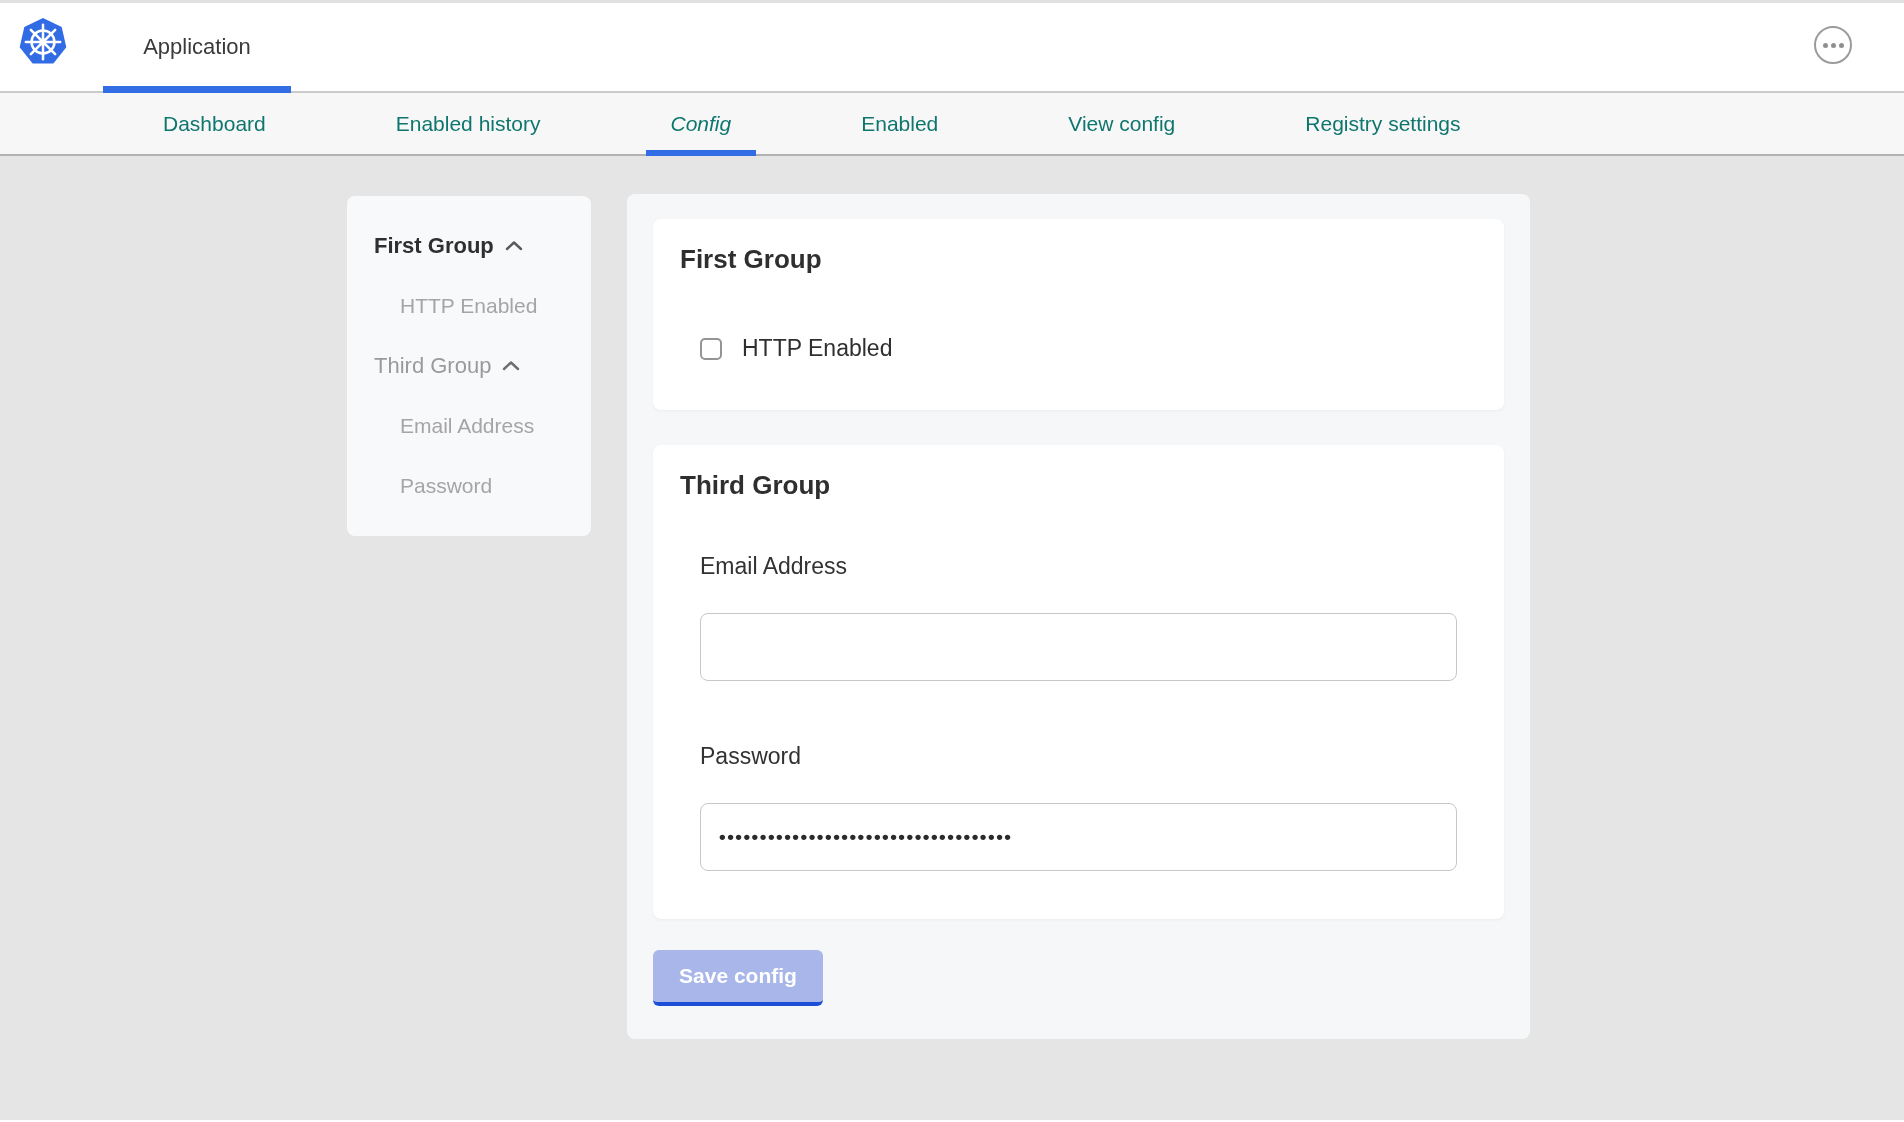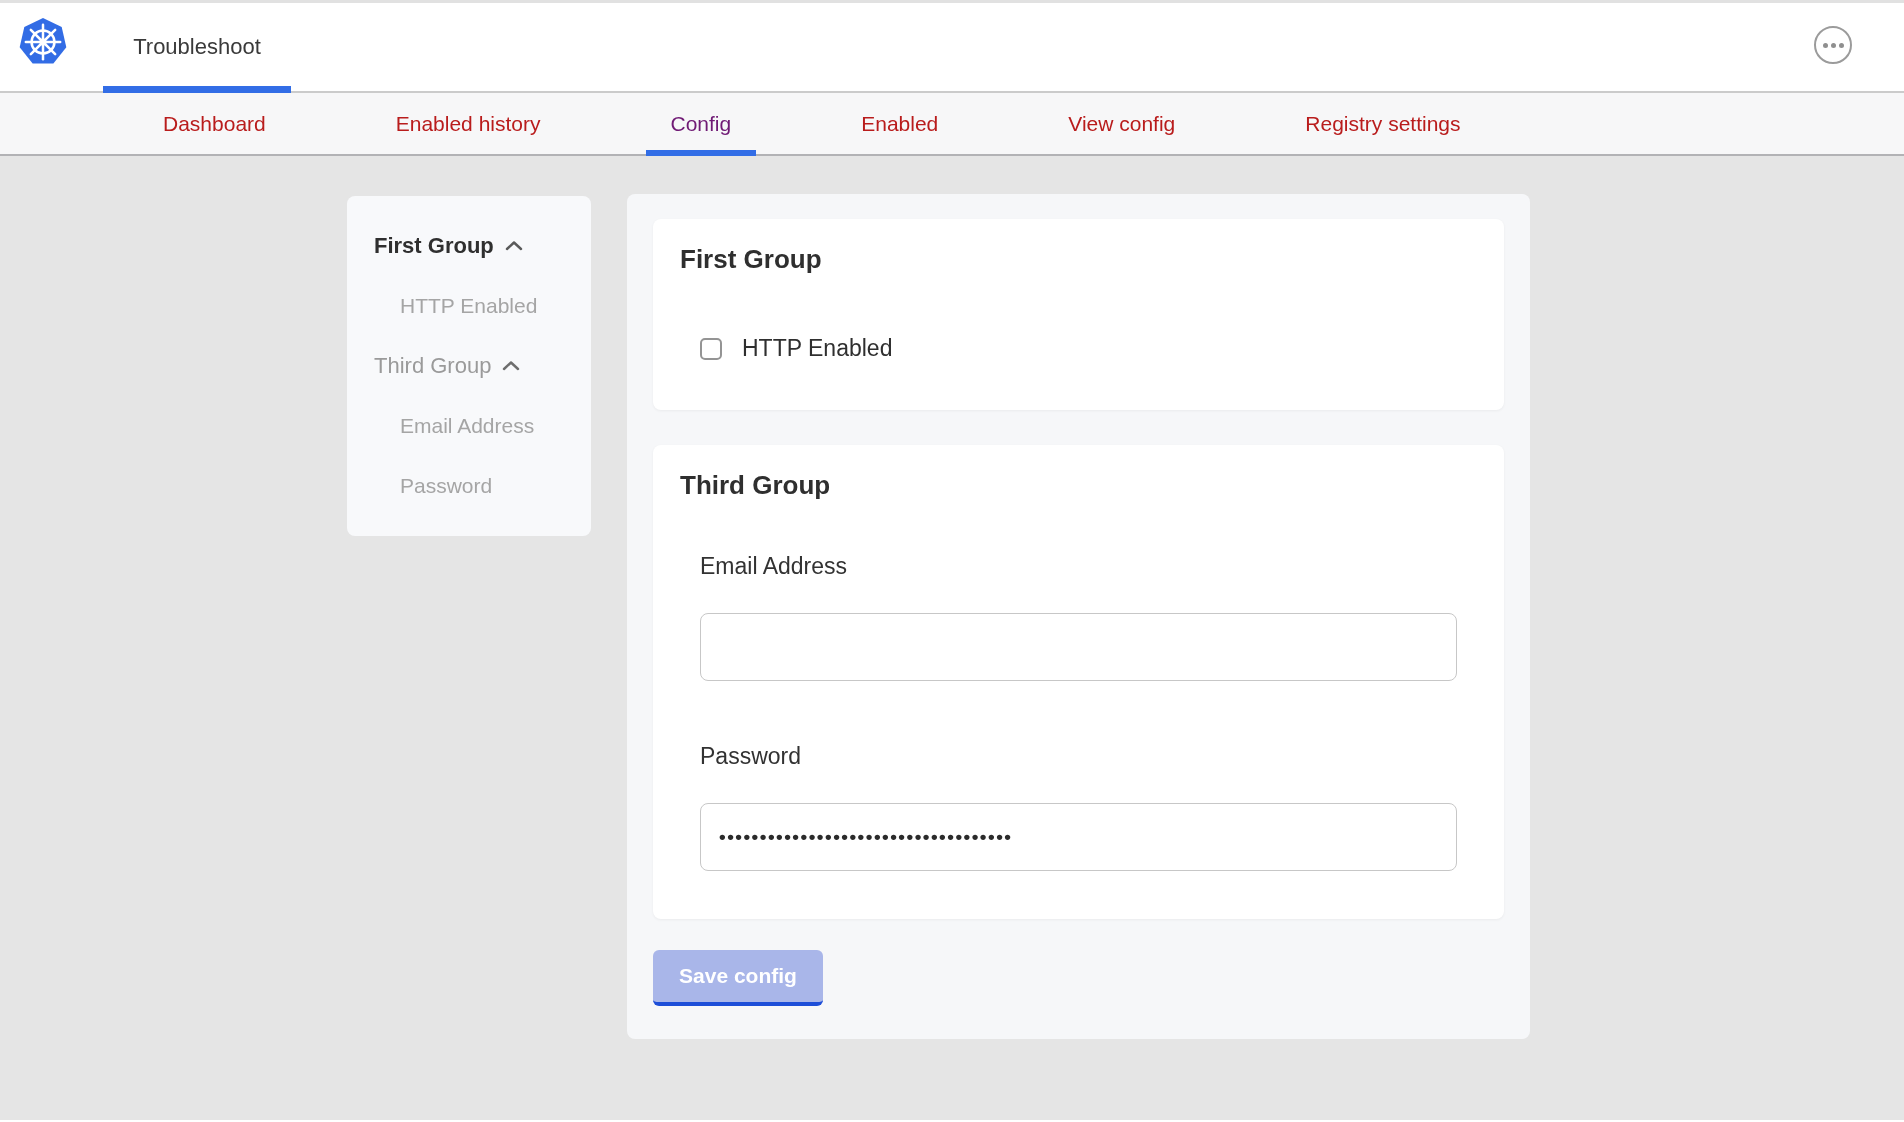--- a/index.html
+++ b/index.html
@@ -19,22 +19,22 @@
     bottom: -2px; height: 7px; background: #326de6; }
   .menu-btn { position: absolute; right: 52px; top: 23px; width: 38px; height: 38px;
     border-radius: 50%; border: 2px solid #9b9b9b; background: #fff;
     display: flex; align-items: center; justify-content: center; gap: 3px; cursor: pointer; }
   .menu-btn .dot { width: 5px; height: 5px; border-radius: 50%; background: #8f8f8f; }
 
   
   .subnav { height: 63px; background: #f7f7f8; border-bottom: 2px solid #b2b2b5;
     display: flex; align-items: stretch; padding-left: 138px; gap: 80px; }
   .subnav-tab { position: relative; display: flex; align-items: center;
-    padding: 0 25px; font-size: 21px; color: #b91c1c; cursor: pointer; white-space: nowrap; }
-  .subnav-tab.active { color: #701a75; }
+    padding: 0 25px; font-size: 21px; color: #0f766e; cursor: pointer; white-space: nowrap; }
+  .subnav-tab.active { color: #0f766e; font-style: italic; }
   .subnav-tab.active::after { content: ""; position: absolute; left: 0; right: 0;
     bottom: -2px; height: 6px; background: #326de6; }
 
   
   .page { position: relative; height: 964px; background: #e5e5e5; }
 
   
   .config-sidebar { position: absolute; left: 347px; top: 40px; width: 244px;
     background: #f8f9fb; border-radius: 8px; padding: 20px 0; }
   .side-item { height: 60px; display: flex; align-items: center; cursor: pointer; }
@@ -85,21 +85,21 @@
       <line x1="24" y1="25" x2="7.5" y2="25"></line>
       <line x1="24" y1="25" x2="40.5" y2="25"></line>
       <line x1="24" y1="25" x2="12.3" y2="13.3"></line>
       <line x1="24" y1="25" x2="35.7" y2="36.7"></line>
       <line x1="24" y1="25" x2="35.7" y2="13.3"></line>
       <line x1="24" y1="25" x2="12.3" y2="36.7"></line>
     </g>
     <circle cx="24" cy="25" r="3.4" fill="#ffffff"></circle>
   </svg>
 
-  <div class="app-tab">Troubleshoot</div>
+  <div class="app-tab">Application</div>
 
   <div class="menu-btn">
     <span class="dot"></span>
     <span class="dot"></span>
     <span class="dot"></span>
   </div>
 </header>
 
 <nav class="subnav">
   <div class="subnav-tab">Dashboard</div>

